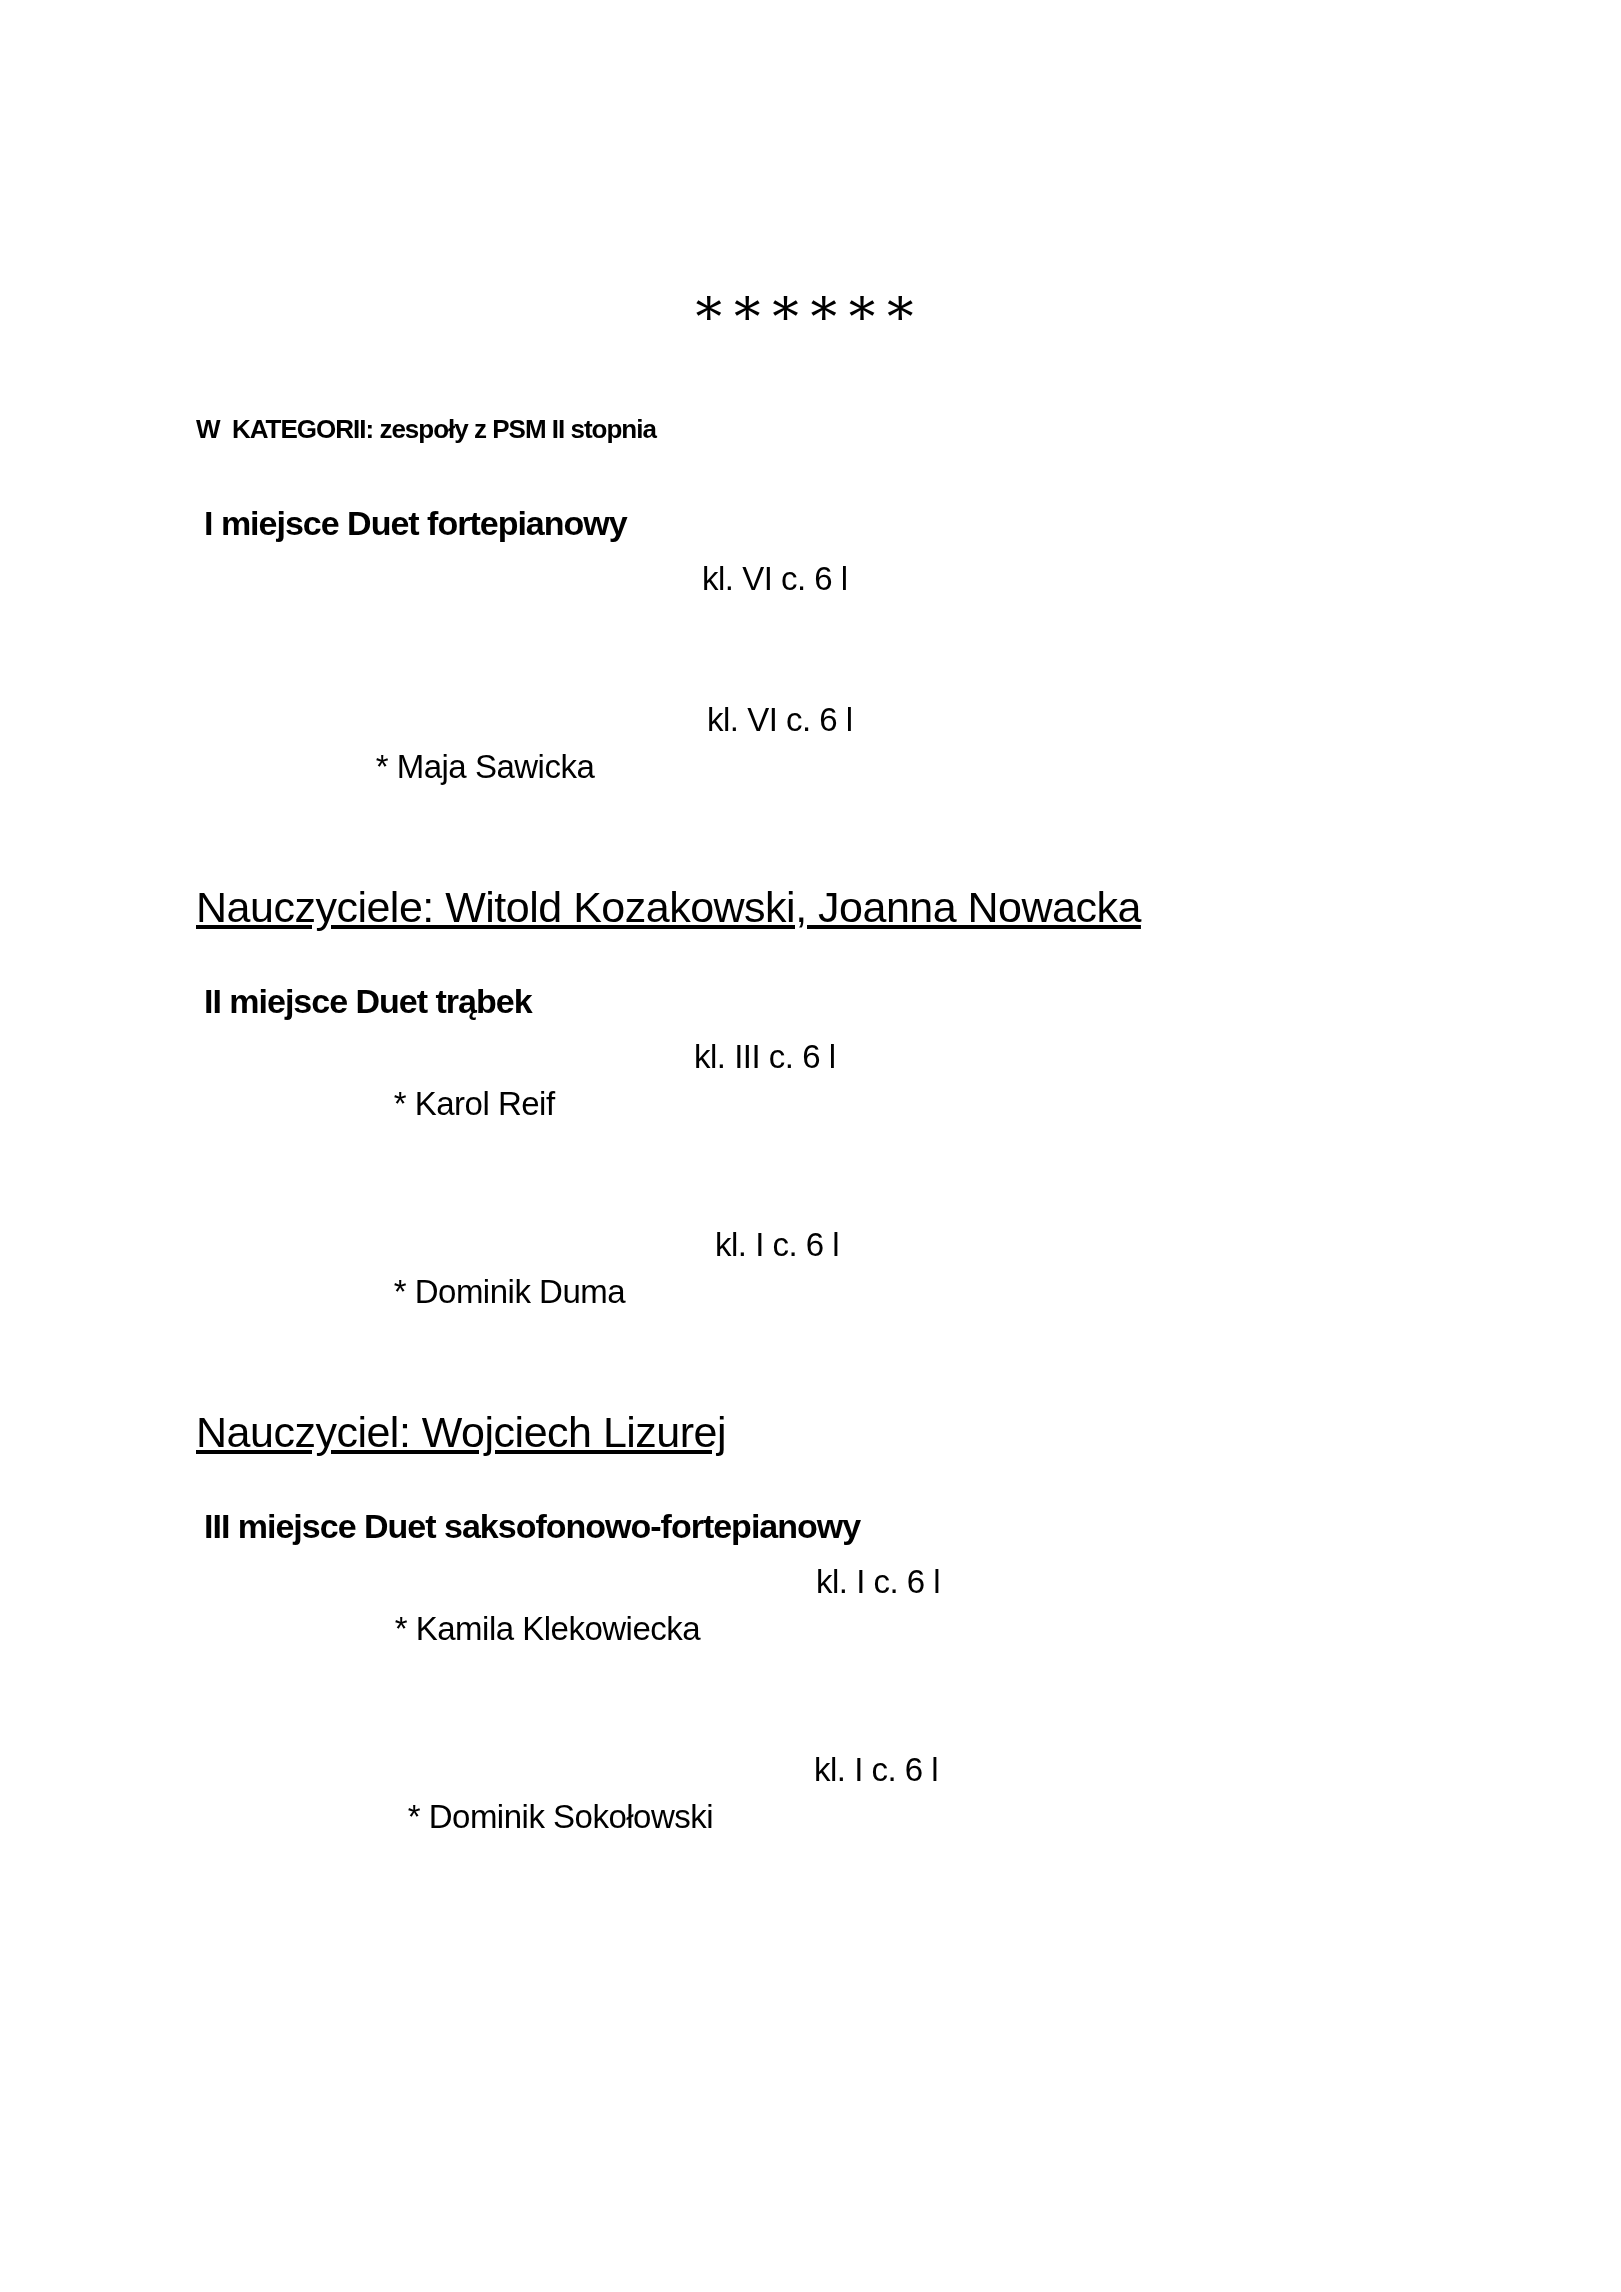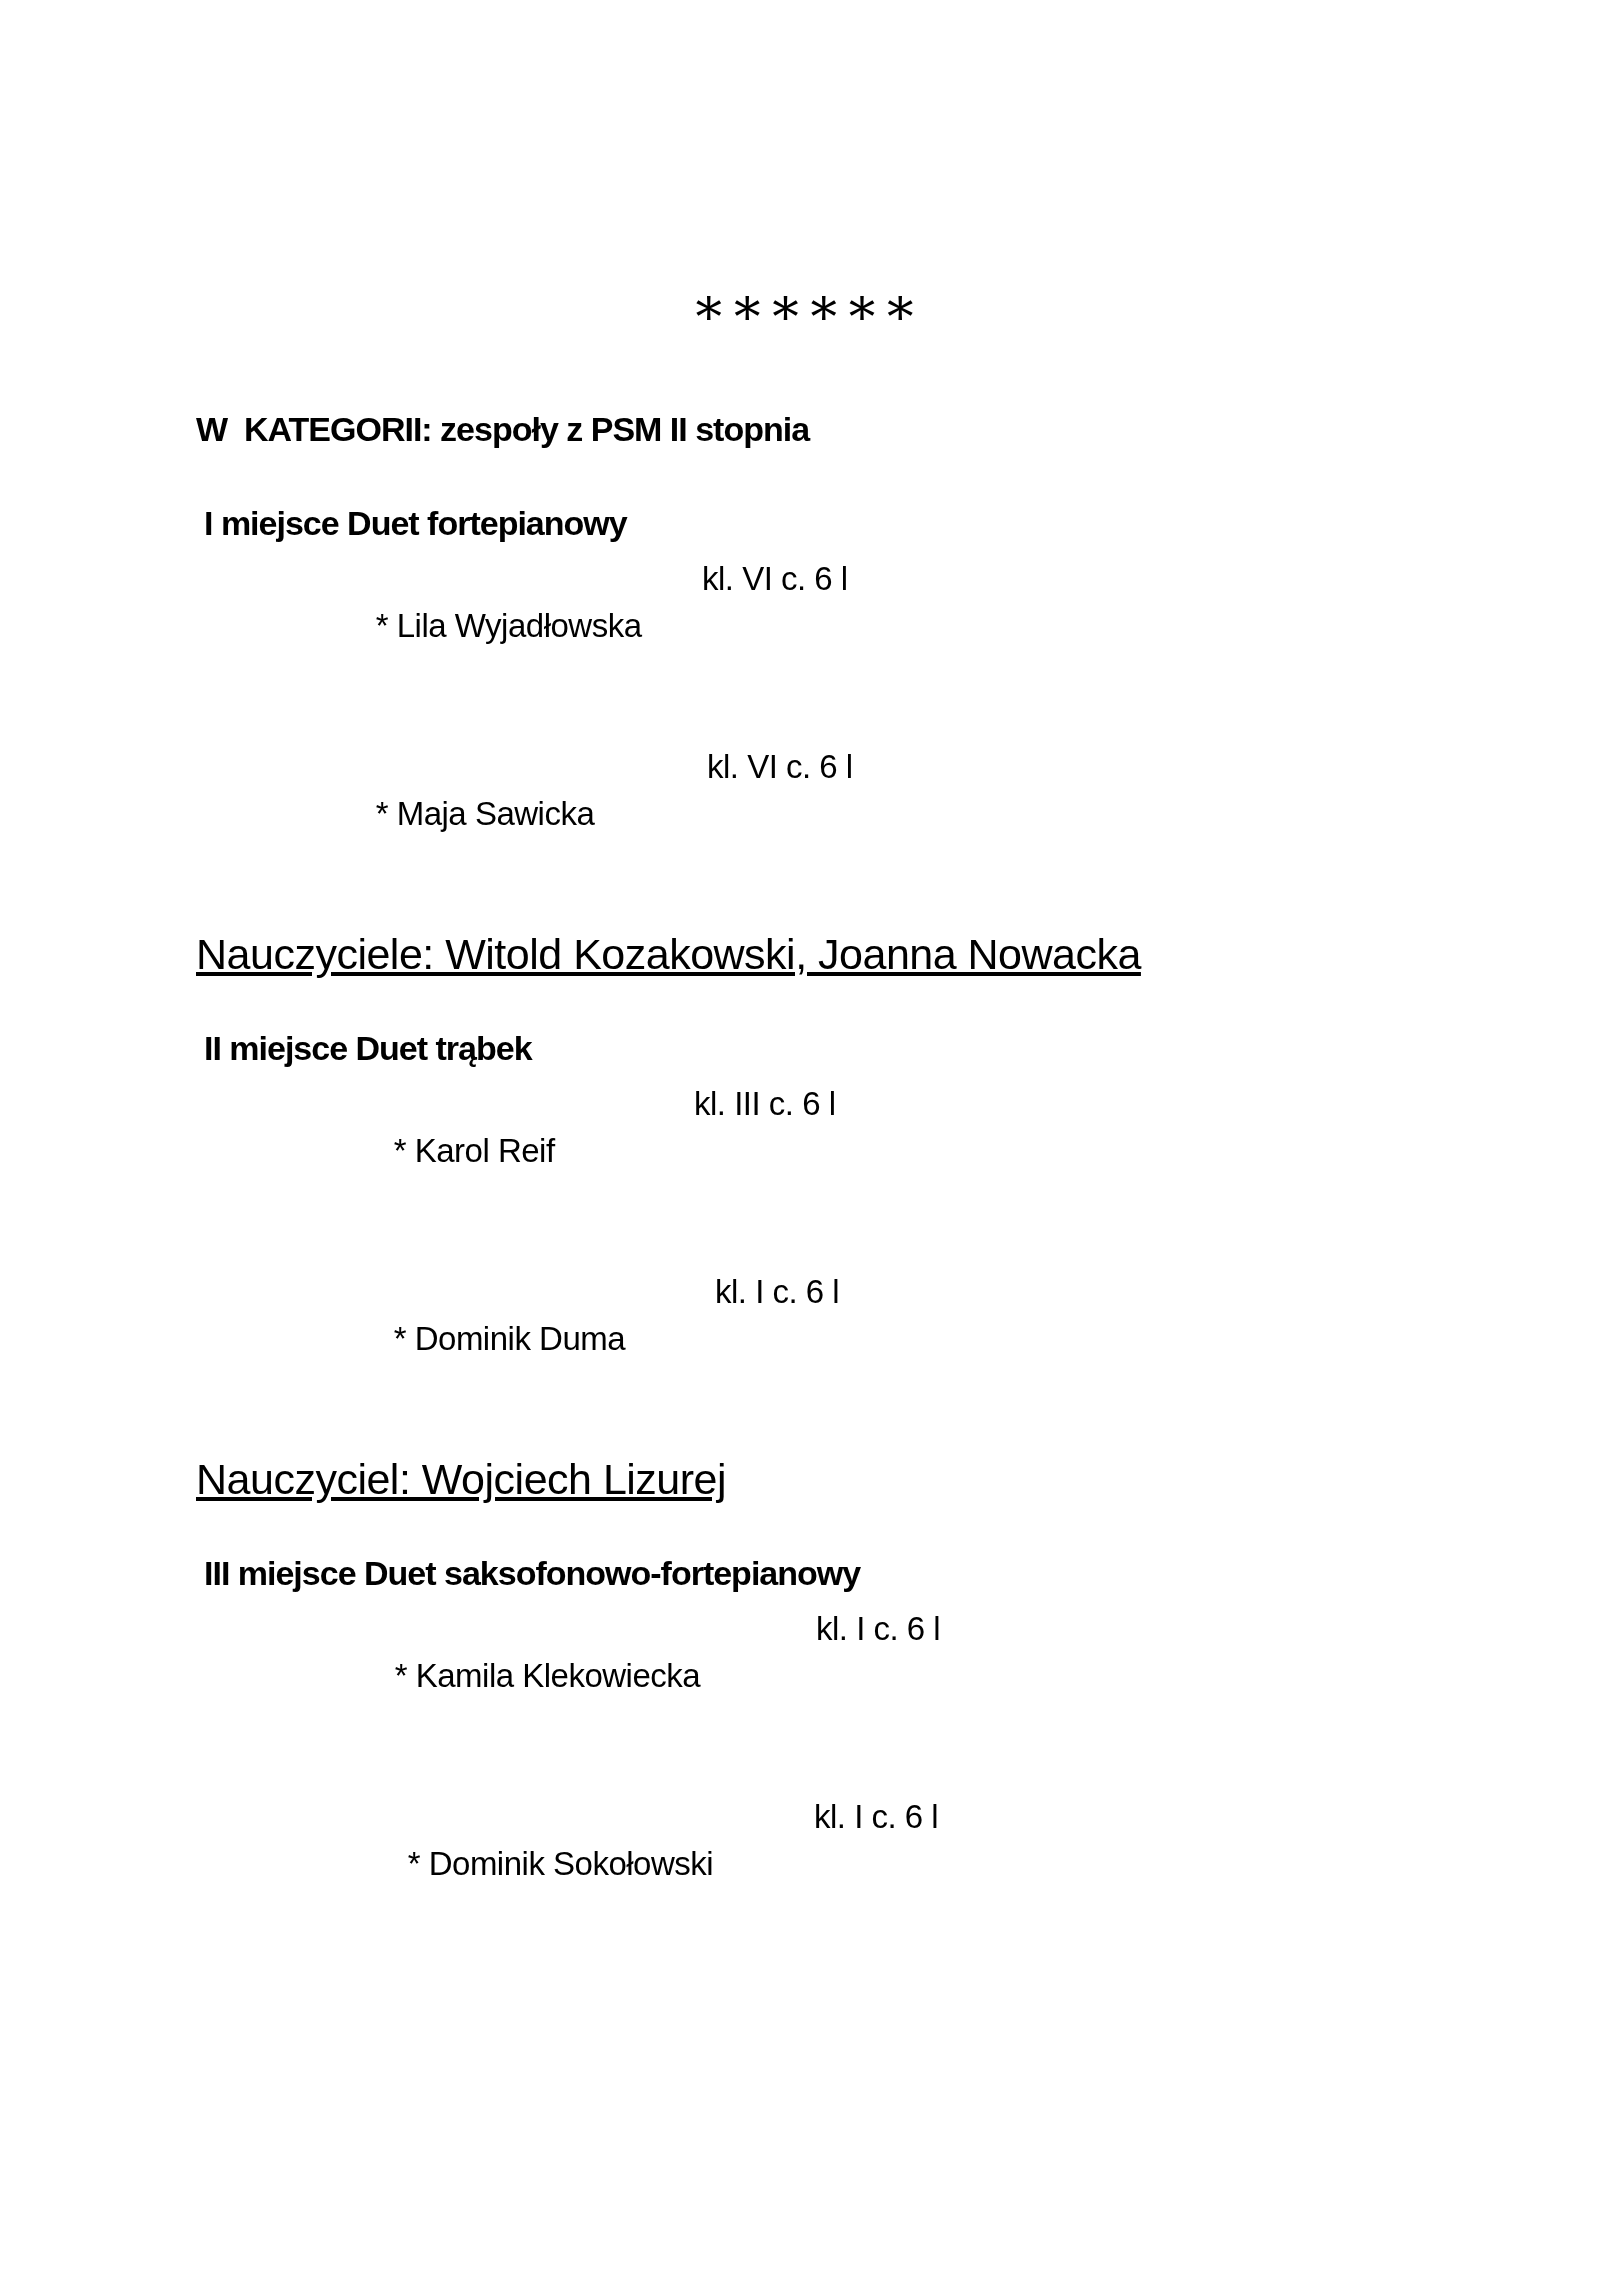--- a/index.html
+++ b/index.html
@@ -31,21 +31,21 @@
     margin: 289px 0 0 0;
     text-align: center;
     font-family: "DejaVu Serif", "Liberation Serif", serif;
     font-size: 53px;
     line-height: 55px;
     letter-spacing: 11.8px;
     white-space: pre-wrap;
   }
   .category {
     margin: 62px 0 0 0;
-    font-size: 34px;
+    font-size: 26px;
     font-weight: 700;
     line-height: 47px;
     letter-spacing: -1px;
     white-space: pre-wrap;
   }
   .section { margin-top: 47px; }
   .sec-title {
     margin: 8px;
     font-size: 34px;
     font-weight: 700;
@@ -86,21 +86,20 @@
 
 <div class="page">
   <div class="content">
     <div class="separator">******</div>
     <h1 class="category">W  KATEGORII: zespoły z PSM II stopnia</h1>
     <div id="sections">
   <section class="section sec-0">
     <h2 class="sec-title">I miejsce Duet fortepianowy</h2>
     <div class="students">
   <div class="student">
-    <span class="sname">* Lila Wyjadłowska</span>
     <span class="sclass">kl. VI c. 6 l</span>
   </div>
 
   <div class="student">
     <span class="sname">* Maja Sawicka</span>
     <span class="sclass">kl. VI c. 6 l</span>
   </div>
 </div>
     <div class="teacher-line">Nauczyciele: Witold Kozakowski, Joanna Nowacka</div>
   </section>

